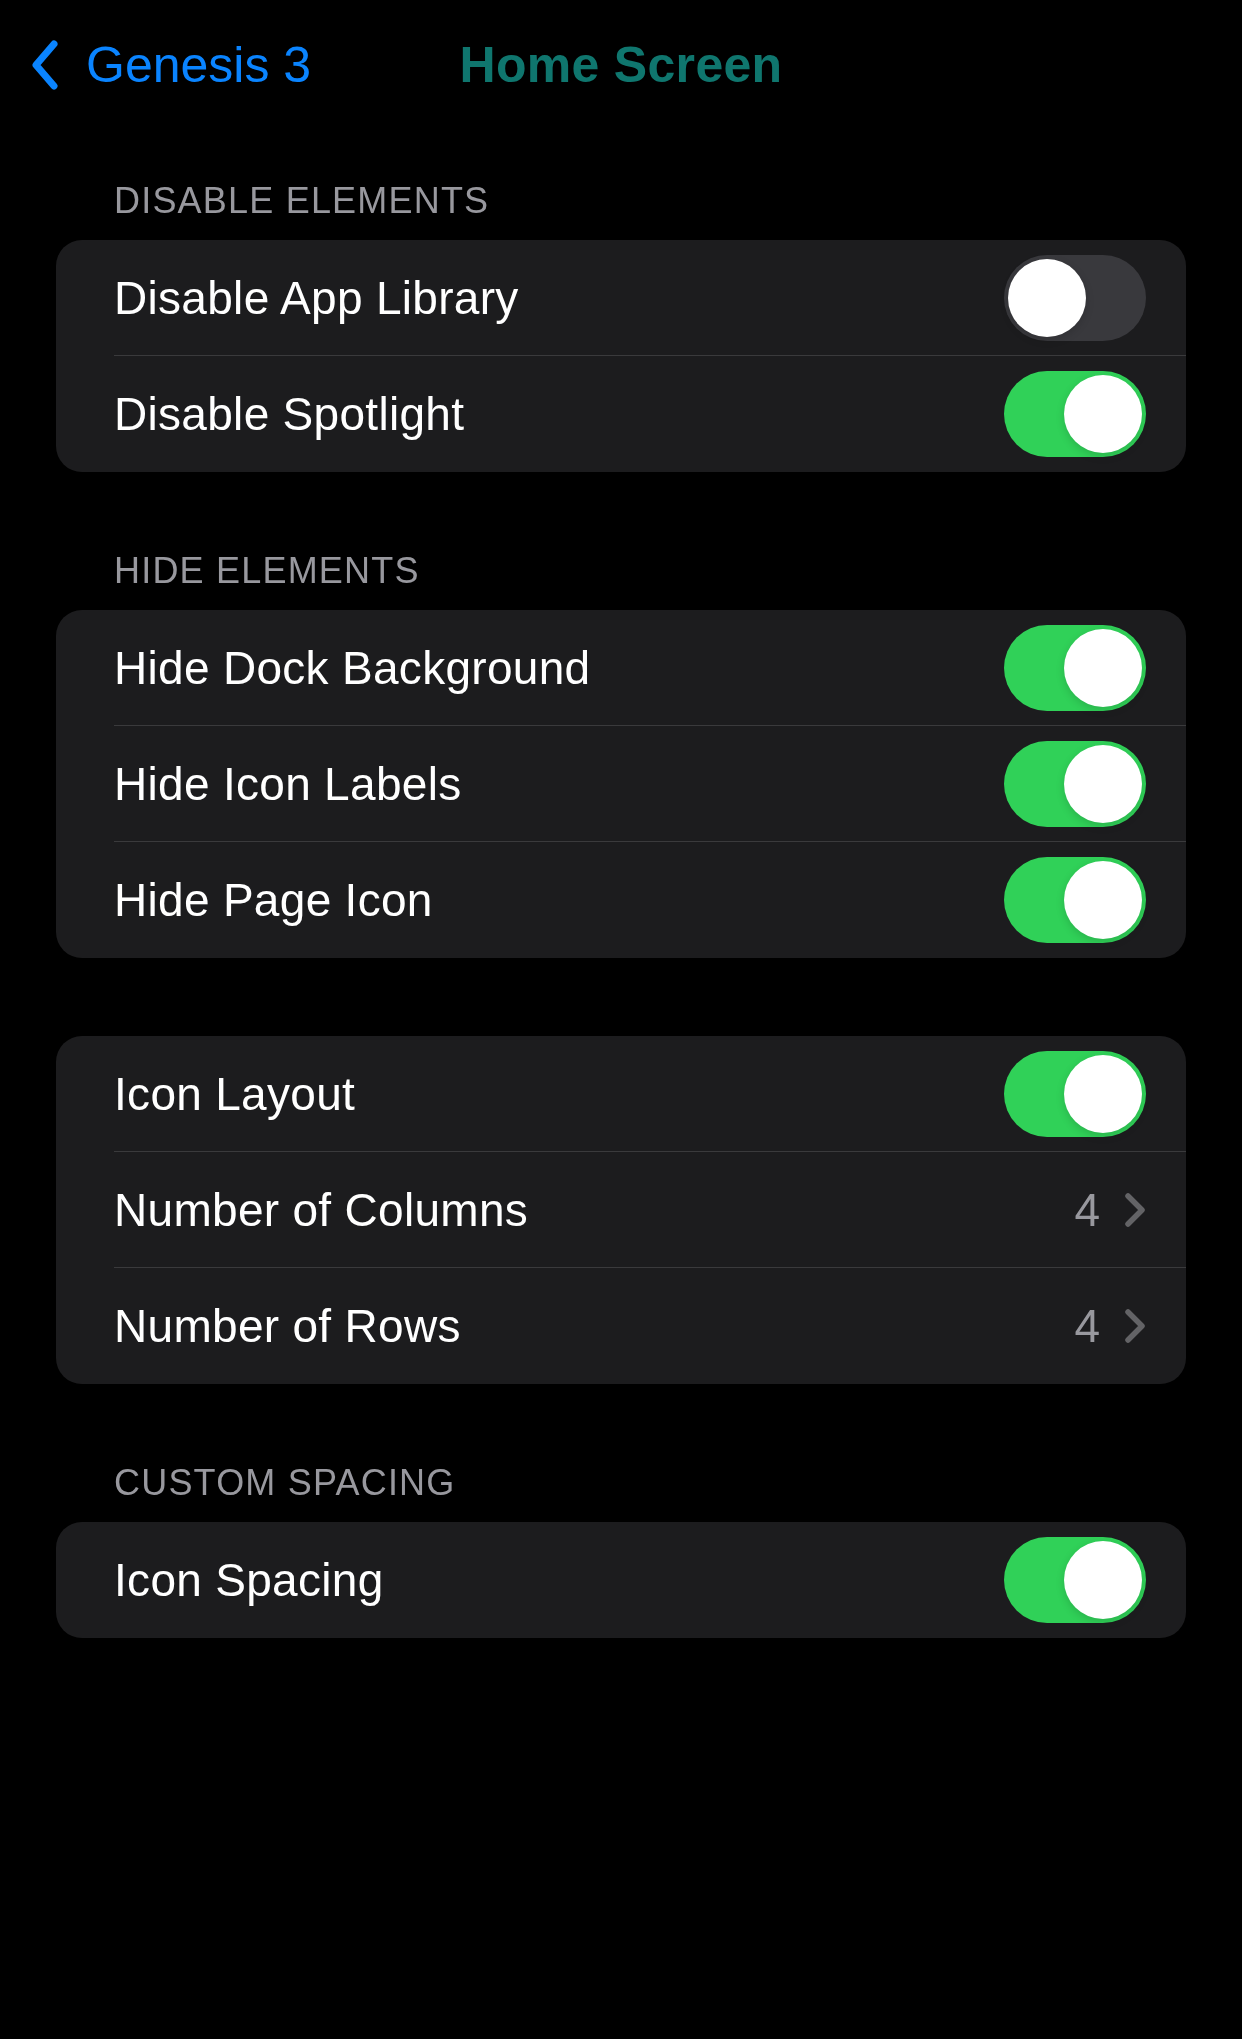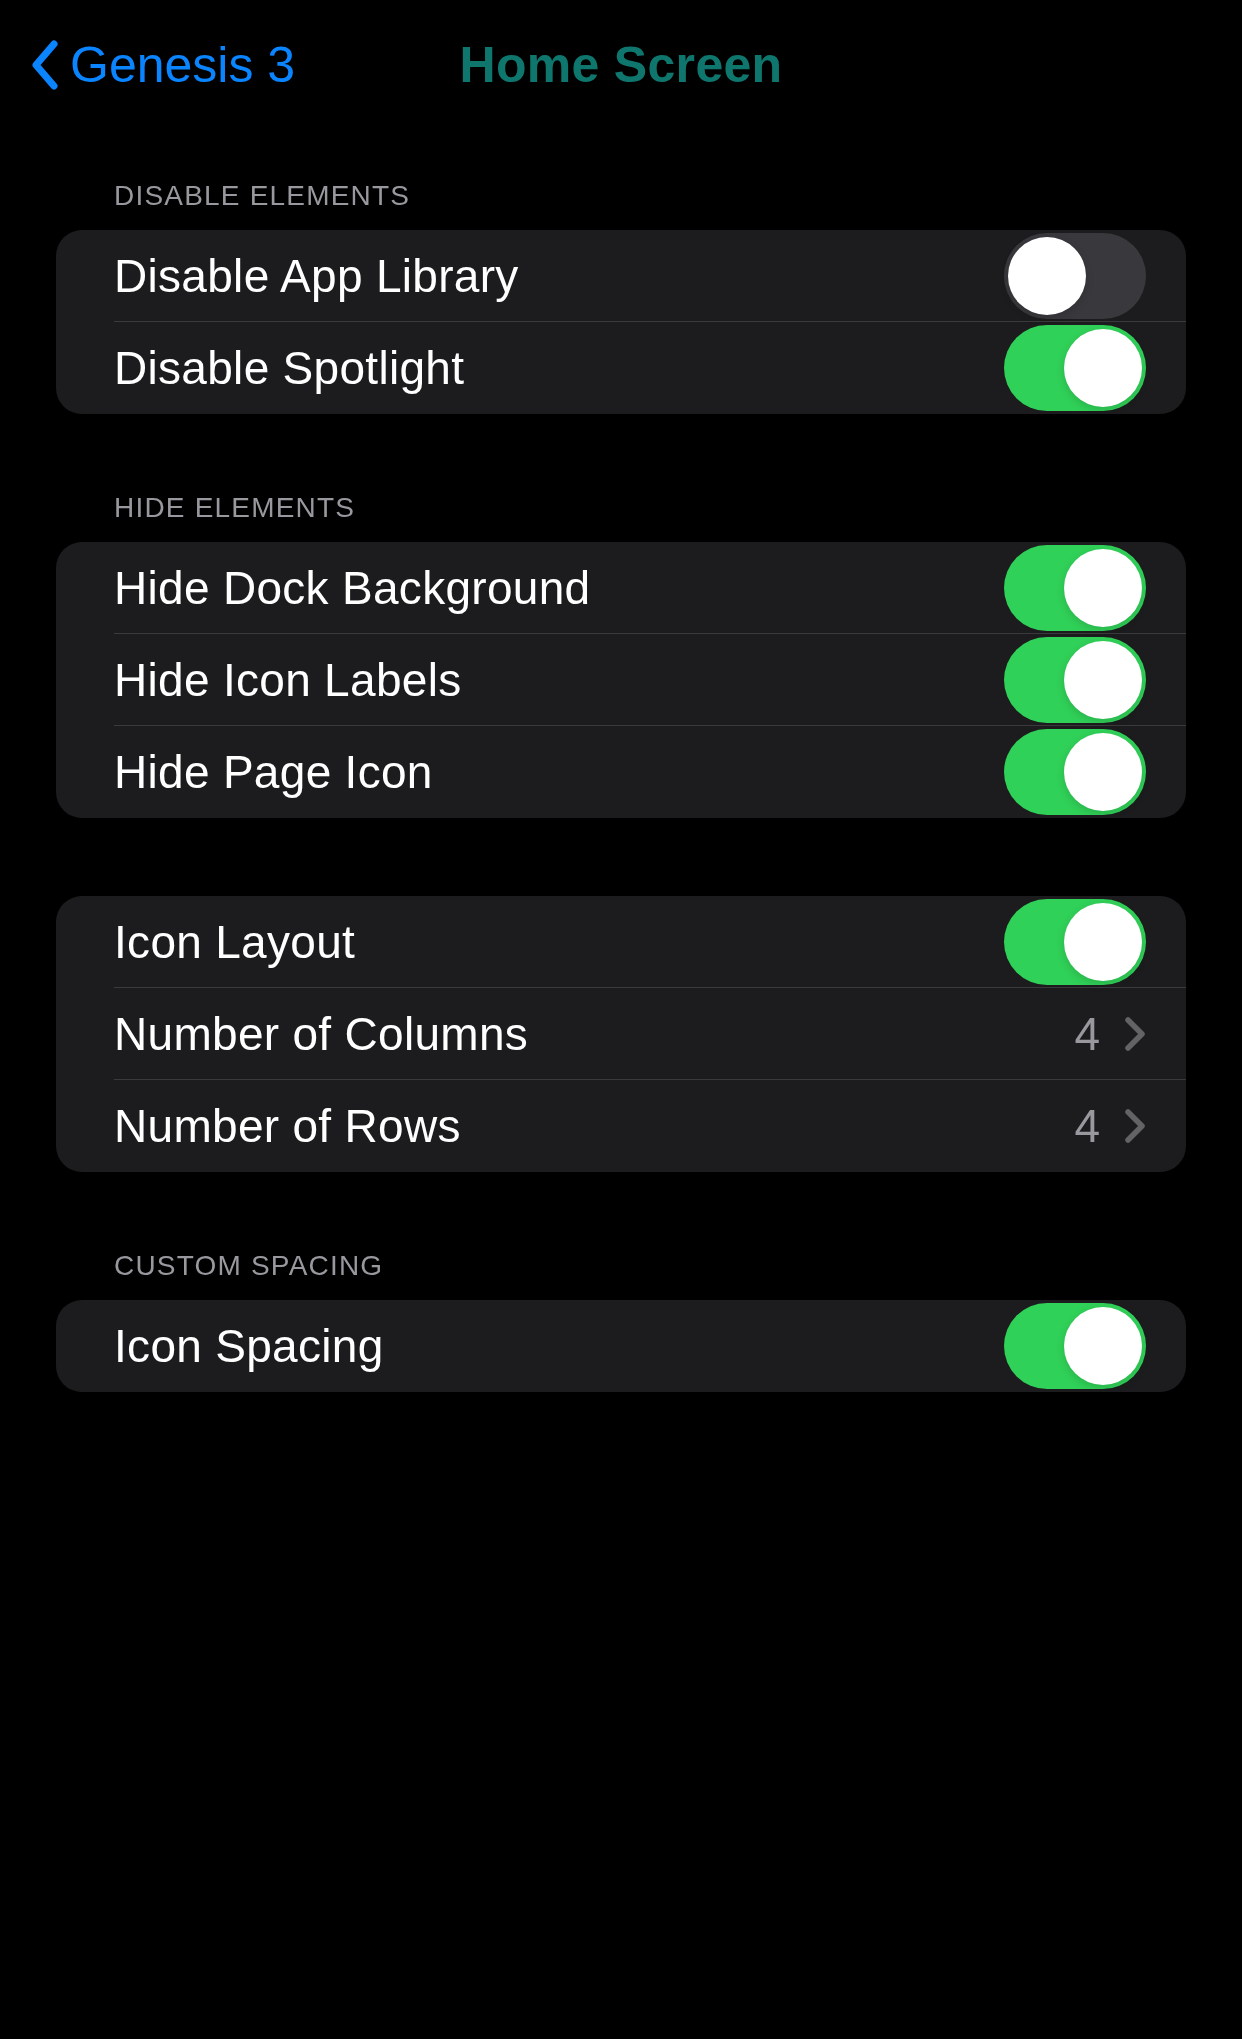--- a/index.html
+++ b/index.html
@@ -20,21 +20,21 @@
       box-sizing: border-box;
       display: flex;
       align-items: center;
       height: 130px;
       position: relative;
       padding: 0 20px;
     }
     .back-button {
       display: flex;
       align-items: center;
-      gap: 10px;
+      gap: 26px;
       color: #0a84ff;
       font-size: 50px;
       font-weight: 400;
       cursor: pointer;
       position: absolute;
       left: 30px;
     }
     .back-chevron {
       width: 30px;
       height: 50px;
@@ -54,37 +54,37 @@
       letter-spacing: 0.3px;
     }
     .content {
       padding: 50px 56px 0 56px;
     }
     .section {
       margin-bottom: 78px;
     }
     .section-header {
       color: #98989e;
-      font-size: 28px;
+      font-size: 36px;
       font-weight: 400;
       letter-spacing: 1.2px;
       text-transform: uppercase;
       padding: 0 0 18px 58px;
     }
     .group {
       background: #1c1c1e;
       border-radius: 26px;
       overflow: hidden;
     }
     .row {
       display: flex;
       align-items: center;
       justify-content: space-between;
       padding: 0 40px 0 58px;
-      height: 92px;
+      height: 116px;
       position: relative;
       border-radius: 27px;
     }
     .row:not(:last-child)::after {
       content: "";
       position: absolute;
       left: 58px;
       right: 0;
       bottom: 0;
       height: 1px;

